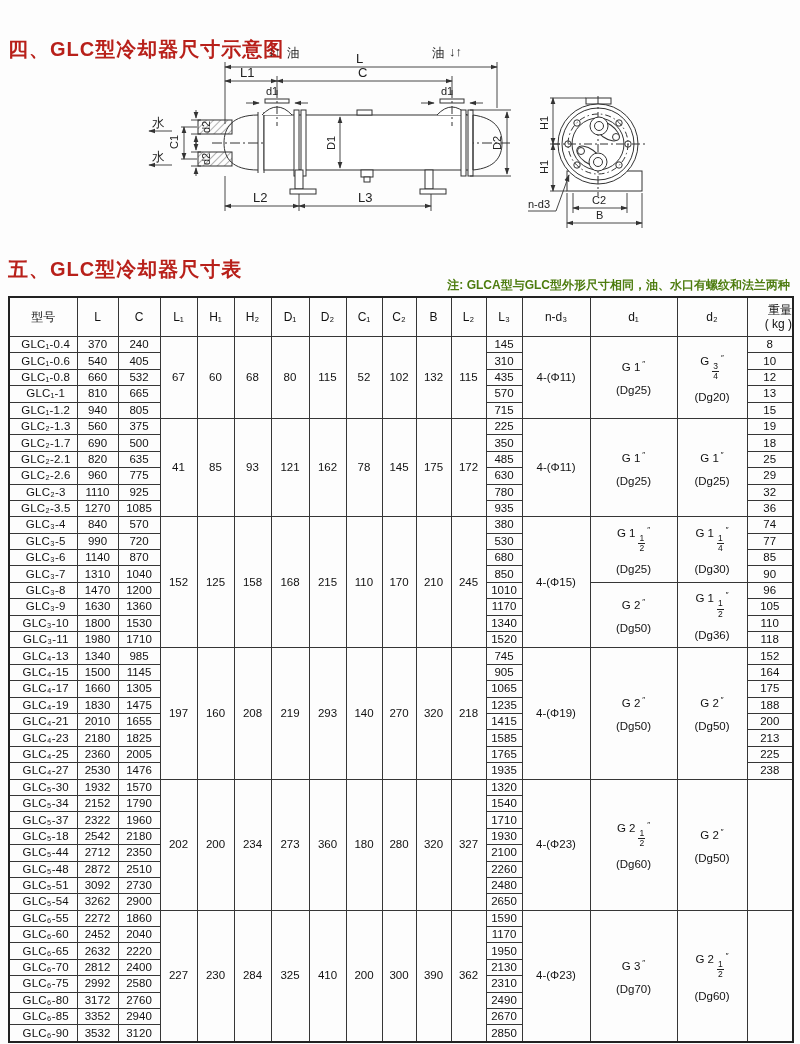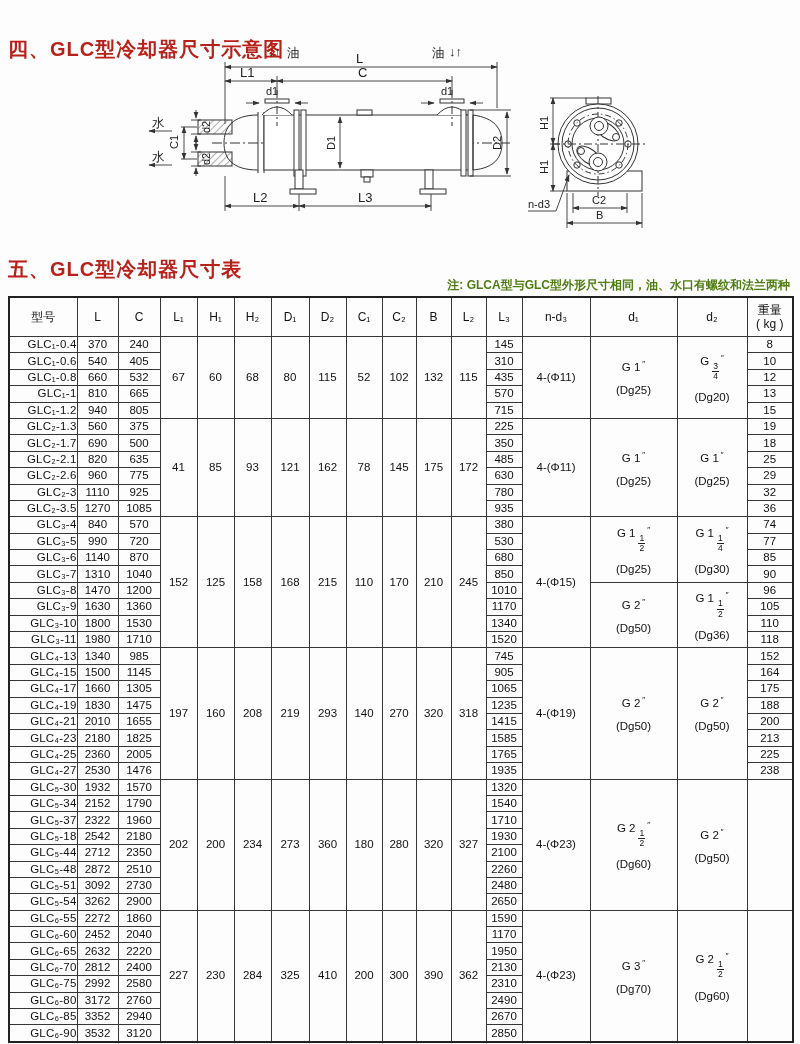--- a/index.html
+++ b/index.html
@@ -22,27 +22,27 @@
   .lbl-big{font-size:13px;}
   .cjk{font-size:12.5px;}
   .tablewrap{position:absolute;left:8px;top:296px;}
   table{border-collapse:collapse;table-layout:fixed;width:784px;border:2px solid #222;}
   th,td{
     border:1px solid #363636;text-align:center;padding:0;overflow:hidden;
     font-size:11.5px;color:#111;font-weight:normal;
   }
   th{height:38px;font-size:12px;}
   td{height:15.4px;line-height:13px;}
-  td.model{text-align:right;padding-left:5px;letter-spacing:0.2px;}
+  td.model{text-align:center;padding-left:5px;letter-spacing:0.2px;}
   .gline{font-size:11.5px;margin:2px 0;white-space:nowrap;}
   .dg{margin-top:10px;}
   .frac{display:inline-flex;flex-direction:column;vertical-align:-4px;margin-left:3px;font-size:8.5px;line-height:1.1;}
   .frac .num{border-bottom:1px solid #222;padding:0 1px;}
   .prime{font-size:8px;vertical-align:5px;margin-left:2px;}
-  .wh div{line-height:14px;}
+  .wh div{line-height:14px;text-align:right;}
 </style>
 </head>
 <body>
 
 <h2 class="sec-title t1">四、GLC型冷却器尺寸示意图</h2>
 
 <div class="diagram">
 <svg width="800" height="212" viewBox="0 0 800 212">
   <defs>
     <marker id="ar" viewBox="0 0 10 10" refX="9" refY="5" markerWidth="8" markerHeight="8" orient="auto-start-reverse">
@@ -485,21 +485,21 @@
           <td>1340</td>
           <td>985</td>
           <td rowspan="8">197</td>
           <td rowspan="8">160</td>
           <td rowspan="8">208</td>
           <td rowspan="8">219</td>
           <td rowspan="8">293</td>
           <td rowspan="8">140</td>
           <td rowspan="8">270</td>
           <td rowspan="8">320</td>
-          <td rowspan="8">318</td>
+          <td rowspan="8">218</td>
           <td>745</td>
           <td rowspan="8">4-(Φ19)</td>
           <td rowspan="8">
             <div>
               <div class="gline">G 2<span class="prime">″</span></div>
               <div class="gline dg">(Dg50)</div>
             </div>
           </td>
           <td rowspan="8">
             <div>

